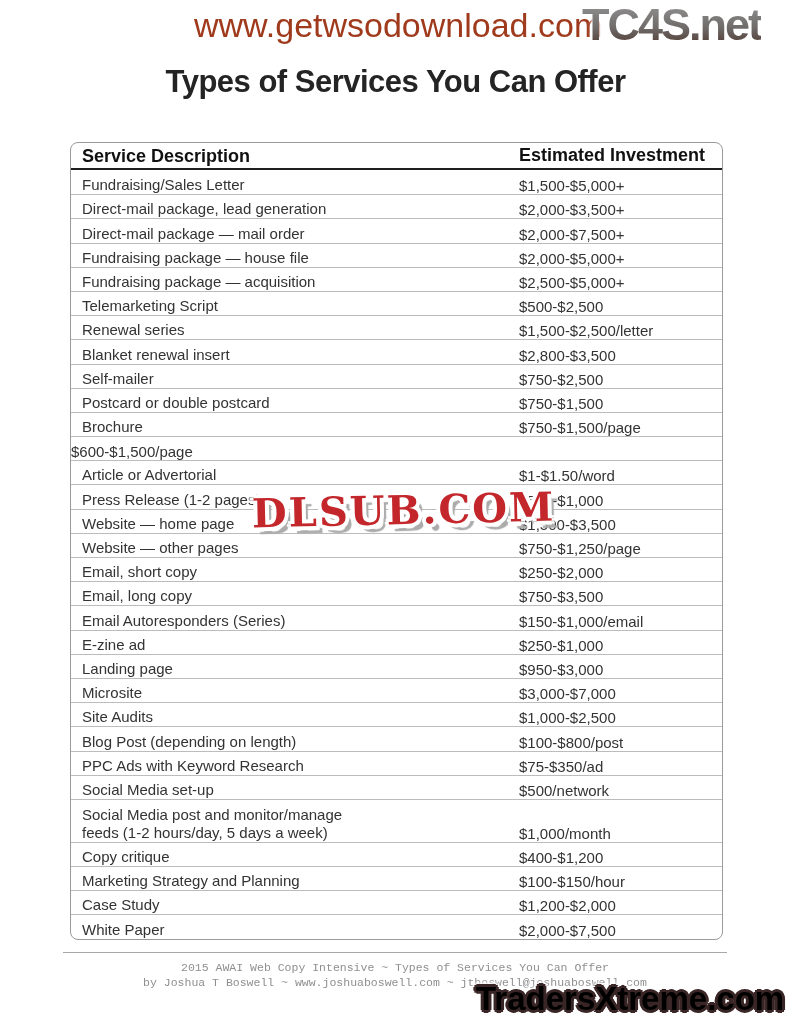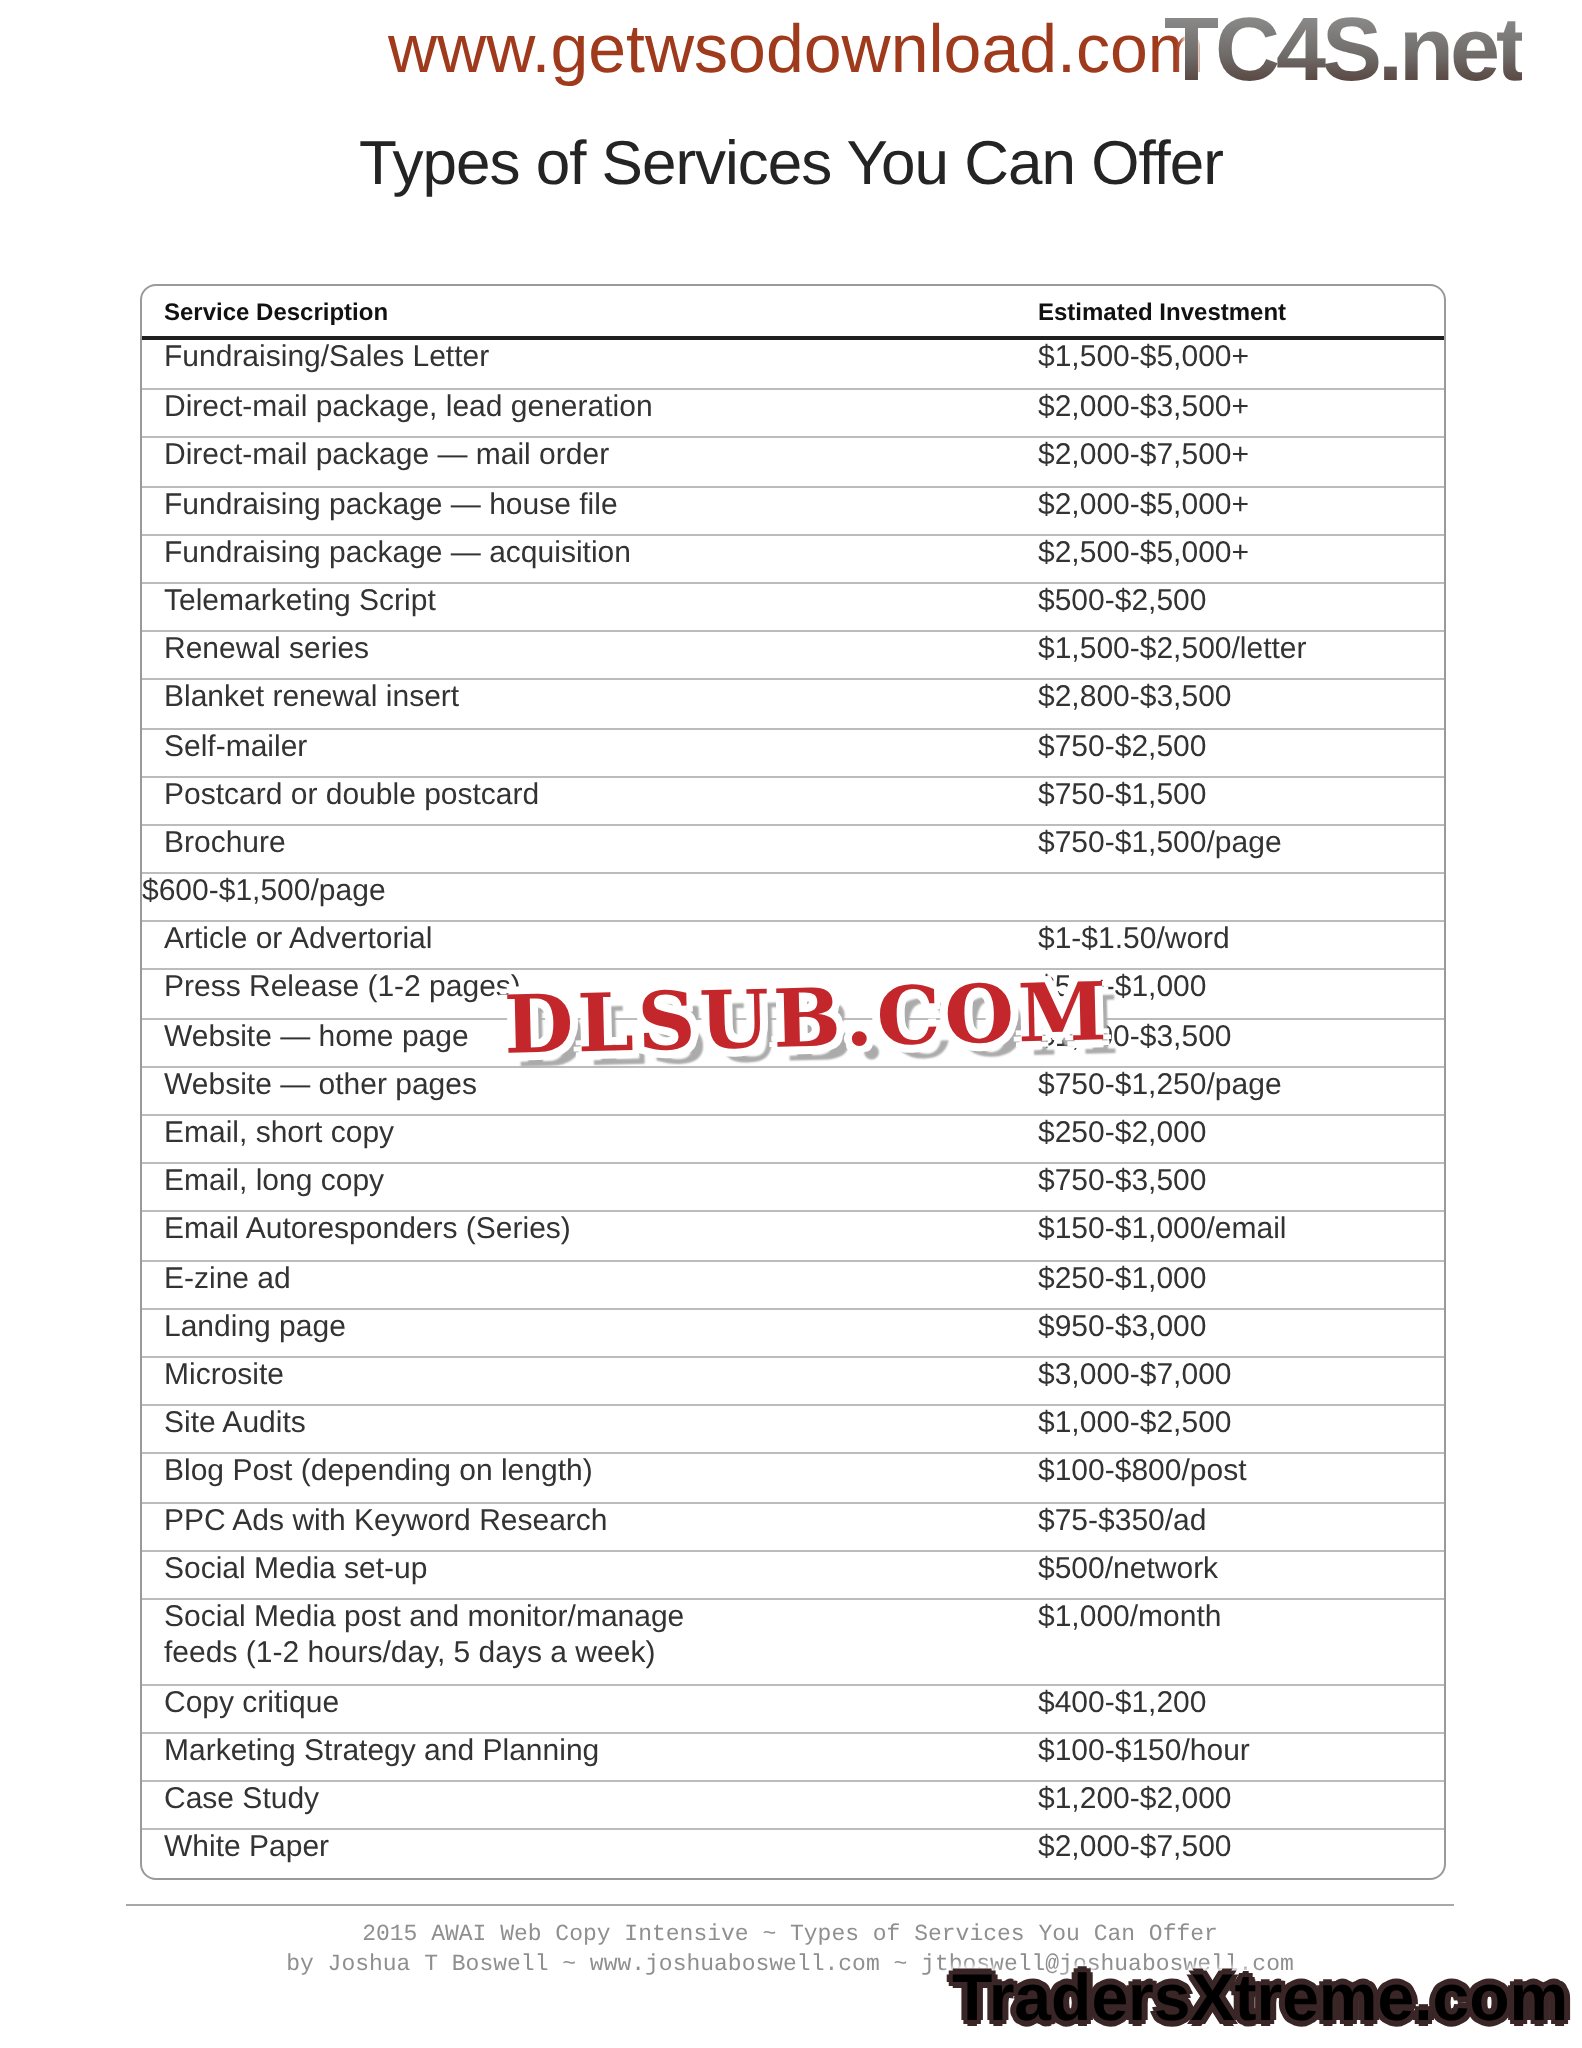--- a/index.html
+++ b/index.html
@@ -15,35 +15,35 @@
   .wm-tc4s{
     position:absolute;left:582px;top:-1px;
     font-size:45px;font-weight:bold;letter-spacing:-2px;white-space:nowrap;
     background:linear-gradient(#8d8d8d 15%,#6f6b69 55%,#4c332b 95%);
     -webkit-background-clip:text;background-clip:text;color:transparent;
     filter:drop-shadow(0 0 1px #ffffff) drop-shadow(0 0 2px #ffffff);
   }
   
   .page-title{
     position:absolute;top:64px;left:0;width:791px;margin:0;
-    text-align:center;font-size:31px;font-weight:normal;color:#242424;
+    text-align:center;font-size:31px;font-weight:bold;color:#242424;
     letter-spacing:-0.5px;
   }
   
   .svc-table{
     position:absolute;left:70px;top:142px;width:651px;
     border:1px solid #9a9a9a;border-radius:8px;background:#fff;
   }
   .t-head{
     display:flex;align-items:center;height:25px;
     border-bottom:2px solid #1f1f1f;
-    font-weight:bold;font-size:12px;color:#111;
+    font-weight:bold;font-size:18px;color:#111;
   }
   .t-row{
-    display:flex;align-items:flex-start;height:24.2px;box-sizing:border-box;
+    display:flex;align-items:flex-end;height:24.2px;box-sizing:border-box;
     font-size:15px;color:#333;
   }
   #tbody .t-row + .t-row{border-top:1px solid #bcbcbc;}
   .t-row.tall{height:43px;}
   .c1{width:448px;padding-left:11px;box-sizing:border-box;white-space:pre-line;line-height:18px;}
   .c2{flex:1;white-space:nowrap;}
   
   .wm-dlsub{
     position:absolute;left:252px;top:486px;transform:rotate(-1.3deg);
     font-family:"DejaVu Serif", serif;font-weight:bold;font-size:40px;

